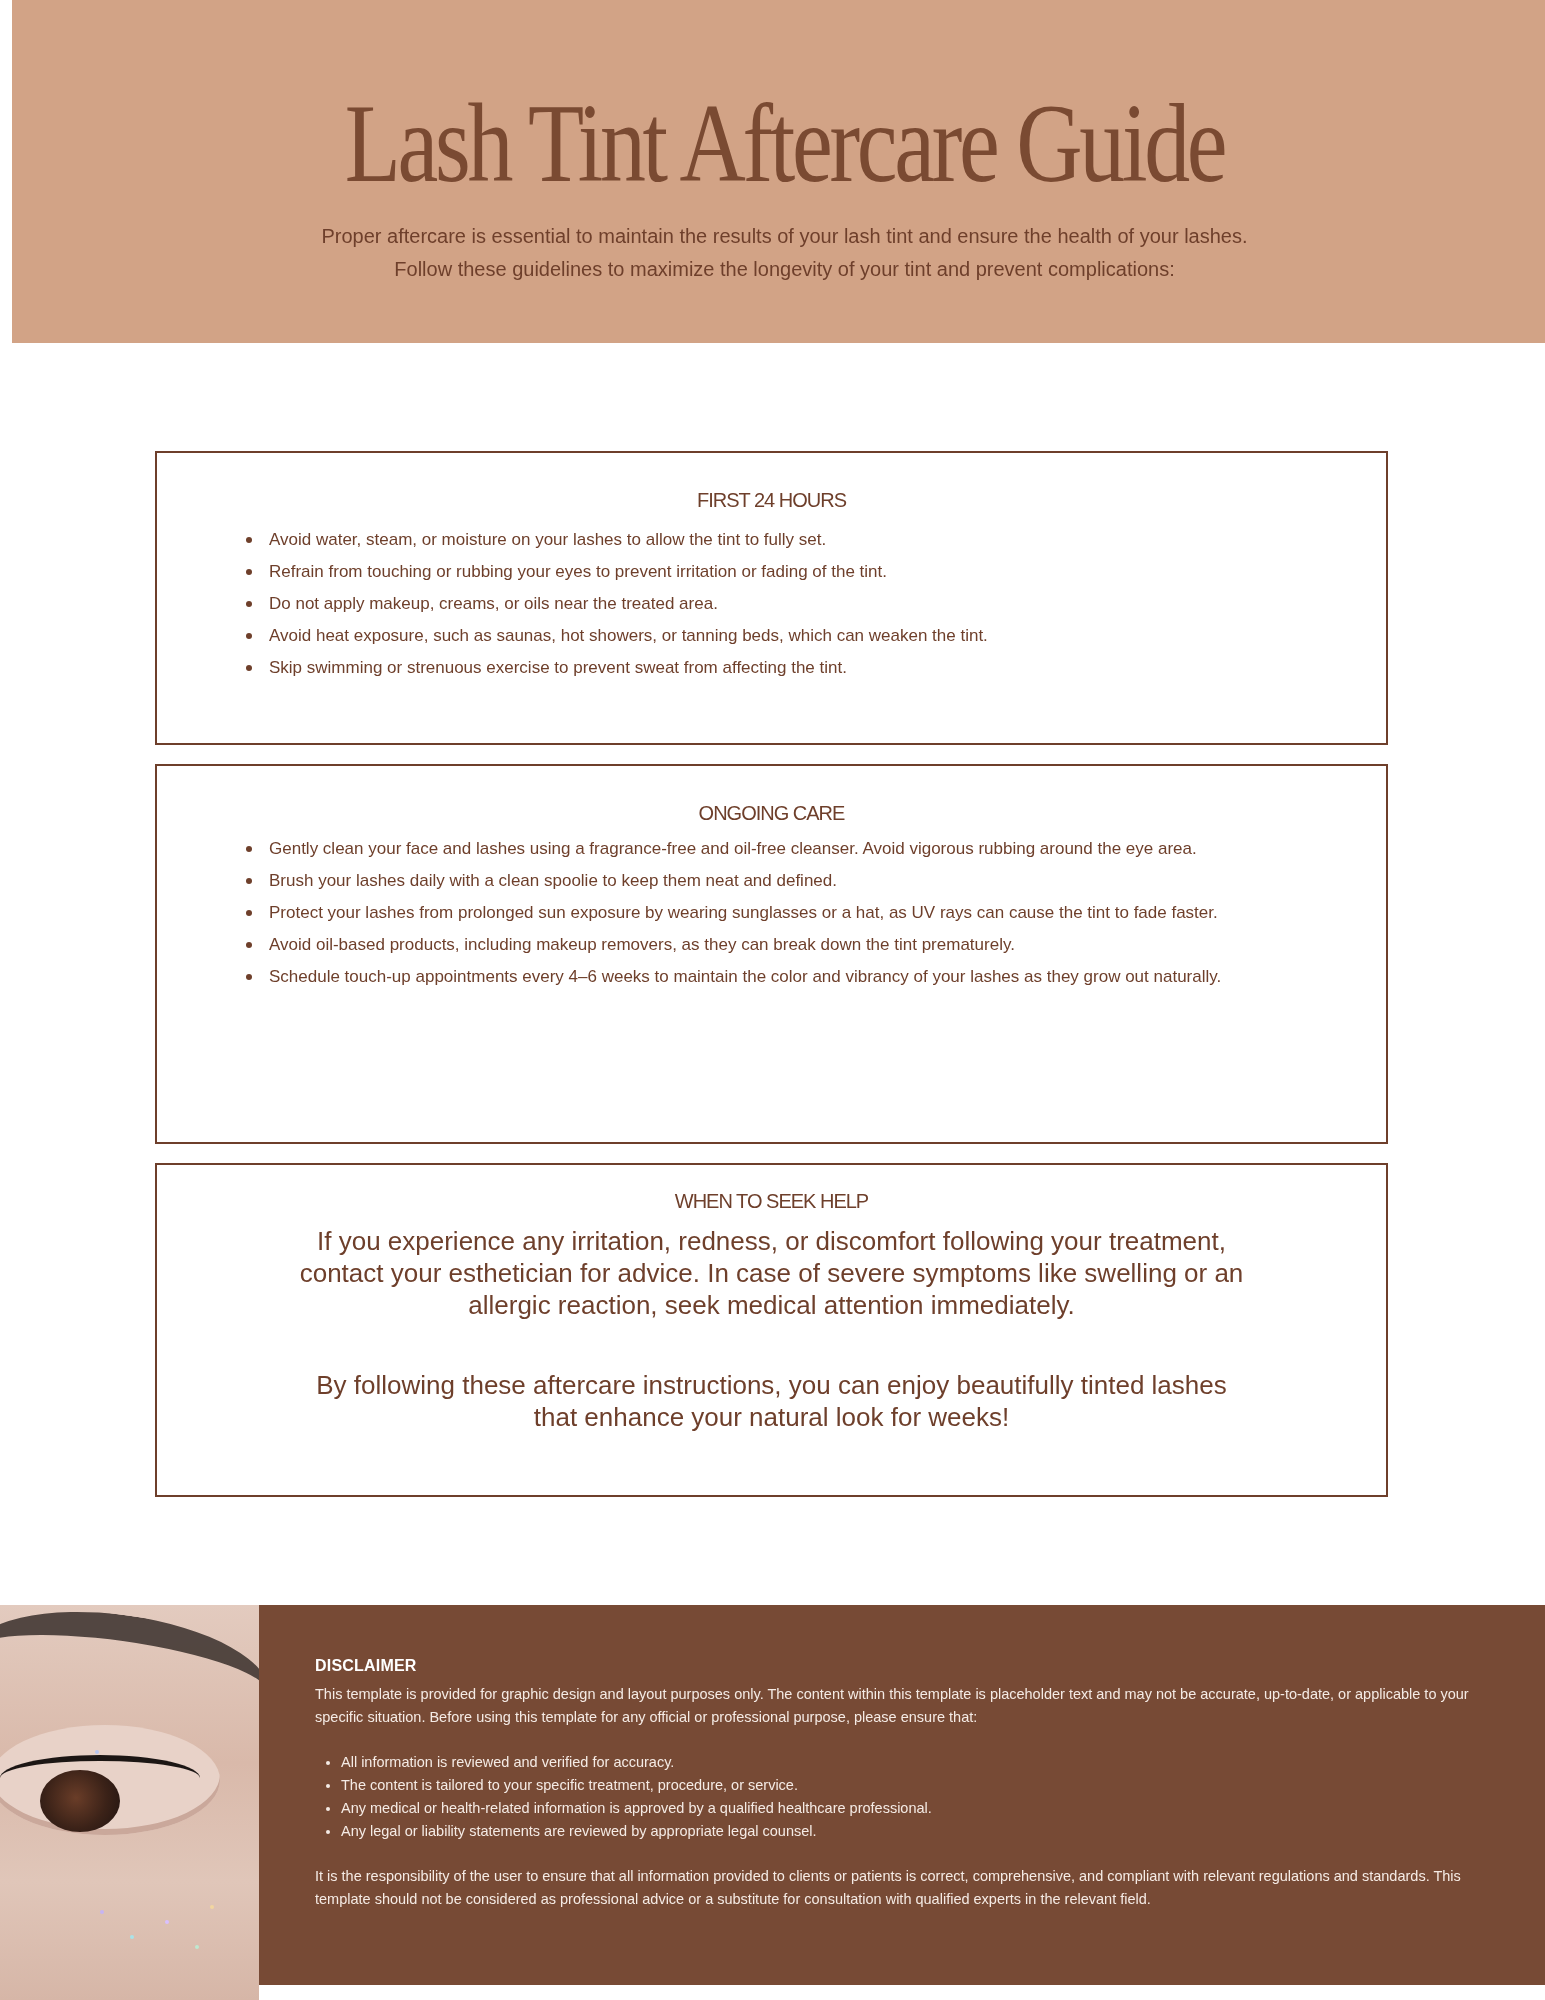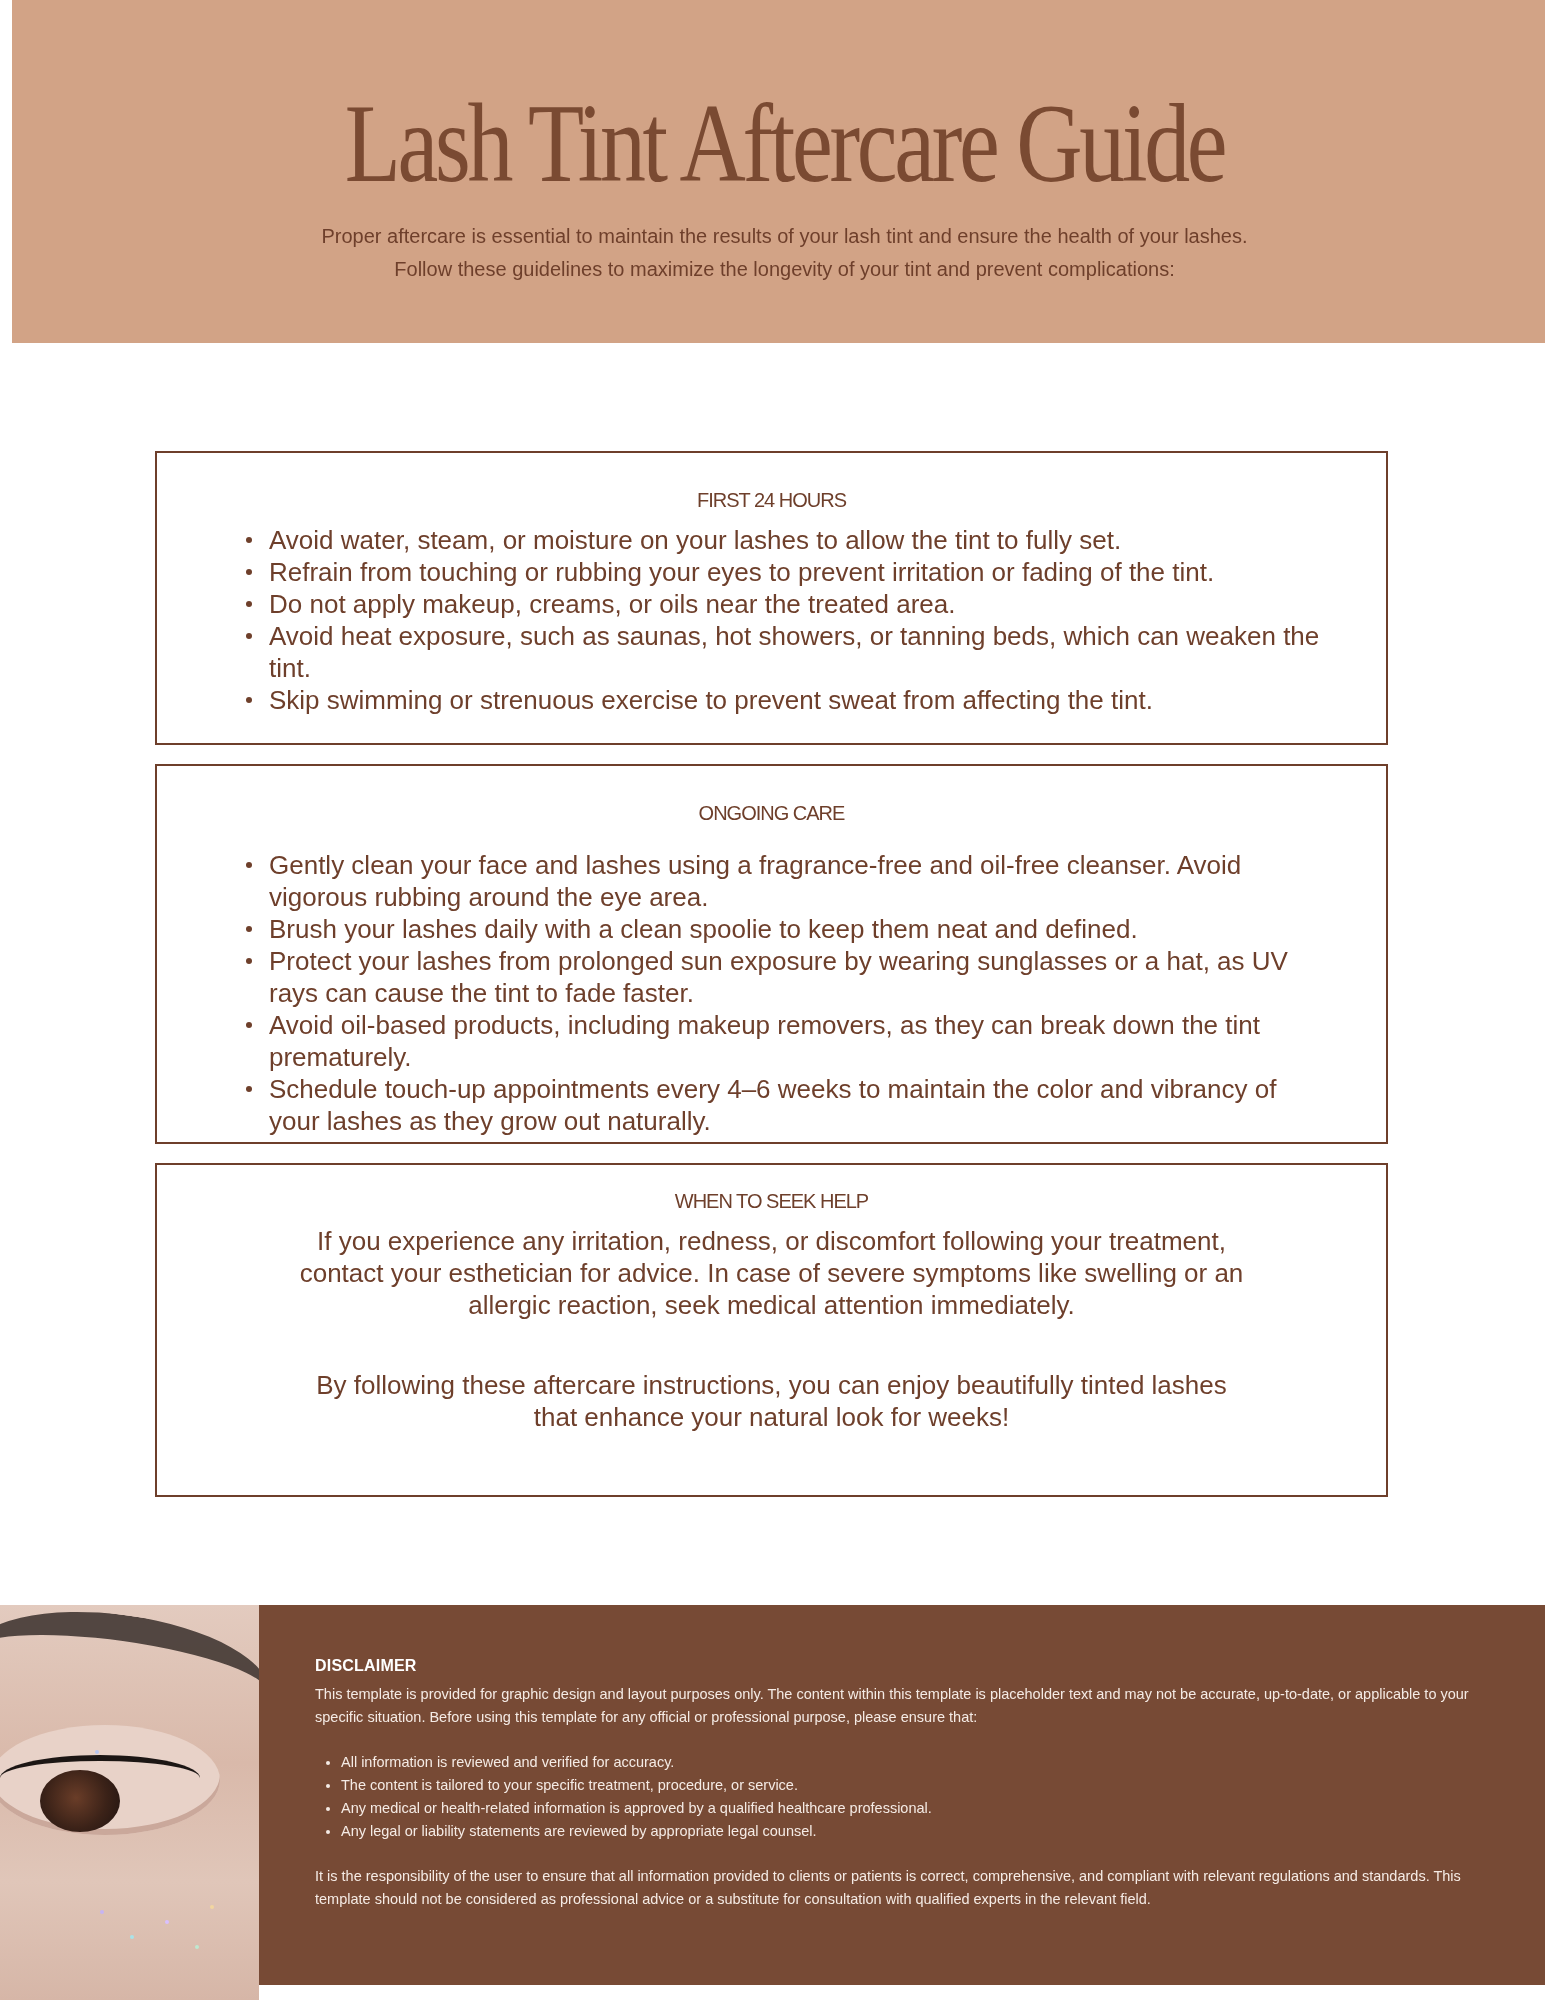--- a/index.html
+++ b/index.html
@@ -4,29 +4,29 @@
 <style>
   html, body { margin: 0; padding: 0; }
   body { width: 1545px; height: 2000px; background: #ffffff; position: relative; overflow: hidden; font-family: "Liberation Sans", sans-serif; color: #6e3f2b; }
   .hero { position: absolute; left: 12px; top: 0; width: 1545px; height: 343px; background: #d2a386; text-align: center; }
   .hero h1 { margin: 0; position: absolute; top: 78px; left: 0; width: 100%; font-family: "Liberation Serif", serif; font-weight: normal; font-size: 112px; letter-spacing: -4px; color: #7a4a32; transform: scaleX(0.82); line-height: 130px; }
   .hero .intro { position: absolute; top: 220px; left: 0; width: 100%; font-size: 20px; line-height: 33px; color: #6e3f2b; }
   .hero .intro div { white-space: nowrap; }
   .box { position: absolute; left: 155px; width: 1233px; border: 2px solid #6e3f2b; box-sizing: border-box; background: #fff; }
   .box h2 { margin: 0; text-align: center; font-weight: normal; font-size: 20px; letter-spacing: -1px; color: #6e3f2b; }
   .box ul { margin: 0; padding: 0 0 0 112px; list-style: none; }
-  .box li { position: relative; font-size: 26px; line-height: 32px; color: #6e3f2b; padding-right: 61px; }
+  .box li { position: relative; font-size: 17px; line-height: 32px; color: #6e3f2b; padding-right: 61px; }
   .box li::before { content: ""; position: absolute; left: -23px; top: 13px; width: 6px; height: 6px; border-radius: 50%; background: #6e3f2b; }
   .box p { margin: 0; text-align: center; font-size: 26px; line-height: 32px; color: #6e3f2b; padding: 0 140px; }
   #box1 { top: 451px; height: 294px; }
   #box1 h2 { margin-top: 36px; }
   #box1 ul { margin-top: 12px; }
   #box2 { top: 764px; height: 380px; }
   #box2 h2 { margin-top: 36px; }
-  #box2 ul { margin-top: 24px; }
+  #box2 ul { margin-top: 8px; }
   #box3 { top: 1163px; height: 334px; }
   #box3 h2 { margin-top: 25px; }
   #box3 p.first { margin-top: 12px; }
   #box3 p.second { margin-top: 48px; }
   .footer { position: absolute; left: 0; top: 1605px; width: 1545px; height: 380px; background: #774a35; }
   .photo { position: absolute; left: 0; top: 0; width: 259px; height: 395px; overflow: hidden; background: linear-gradient(180deg, #e3cbbf 0%, #d9b9aa 40%, #e0c6b9 70%, #d6b6a7 100%); }
   .brow { position: absolute; left: -30px; top: 10px; width: 300px; height: 90px; border-top: 26px solid #3a302c; border-radius: 60% 60% 0 0; transform: rotate(8deg); opacity: 0.85; }
   .eyelid { position: absolute; left: -10px; top: 120px; width: 230px; height: 110px; border-radius: 50%; background: #e8d2c8; box-shadow: inset 0 -6px 0 #caa89b; }
   .iris { position: absolute; left: 40px; top: 165px; width: 80px; height: 62px; border-radius: 50%; background: radial-gradient(circle at 45% 45%, #6a3d28 0%, #3b2218 55%, #1e1210 100%); }
   .lash { position: absolute; left: 0px; top: 150px; width: 200px; height: 40px; border-top: 6px solid #1c1614; border-radius: 50% 50% 0 0; }

